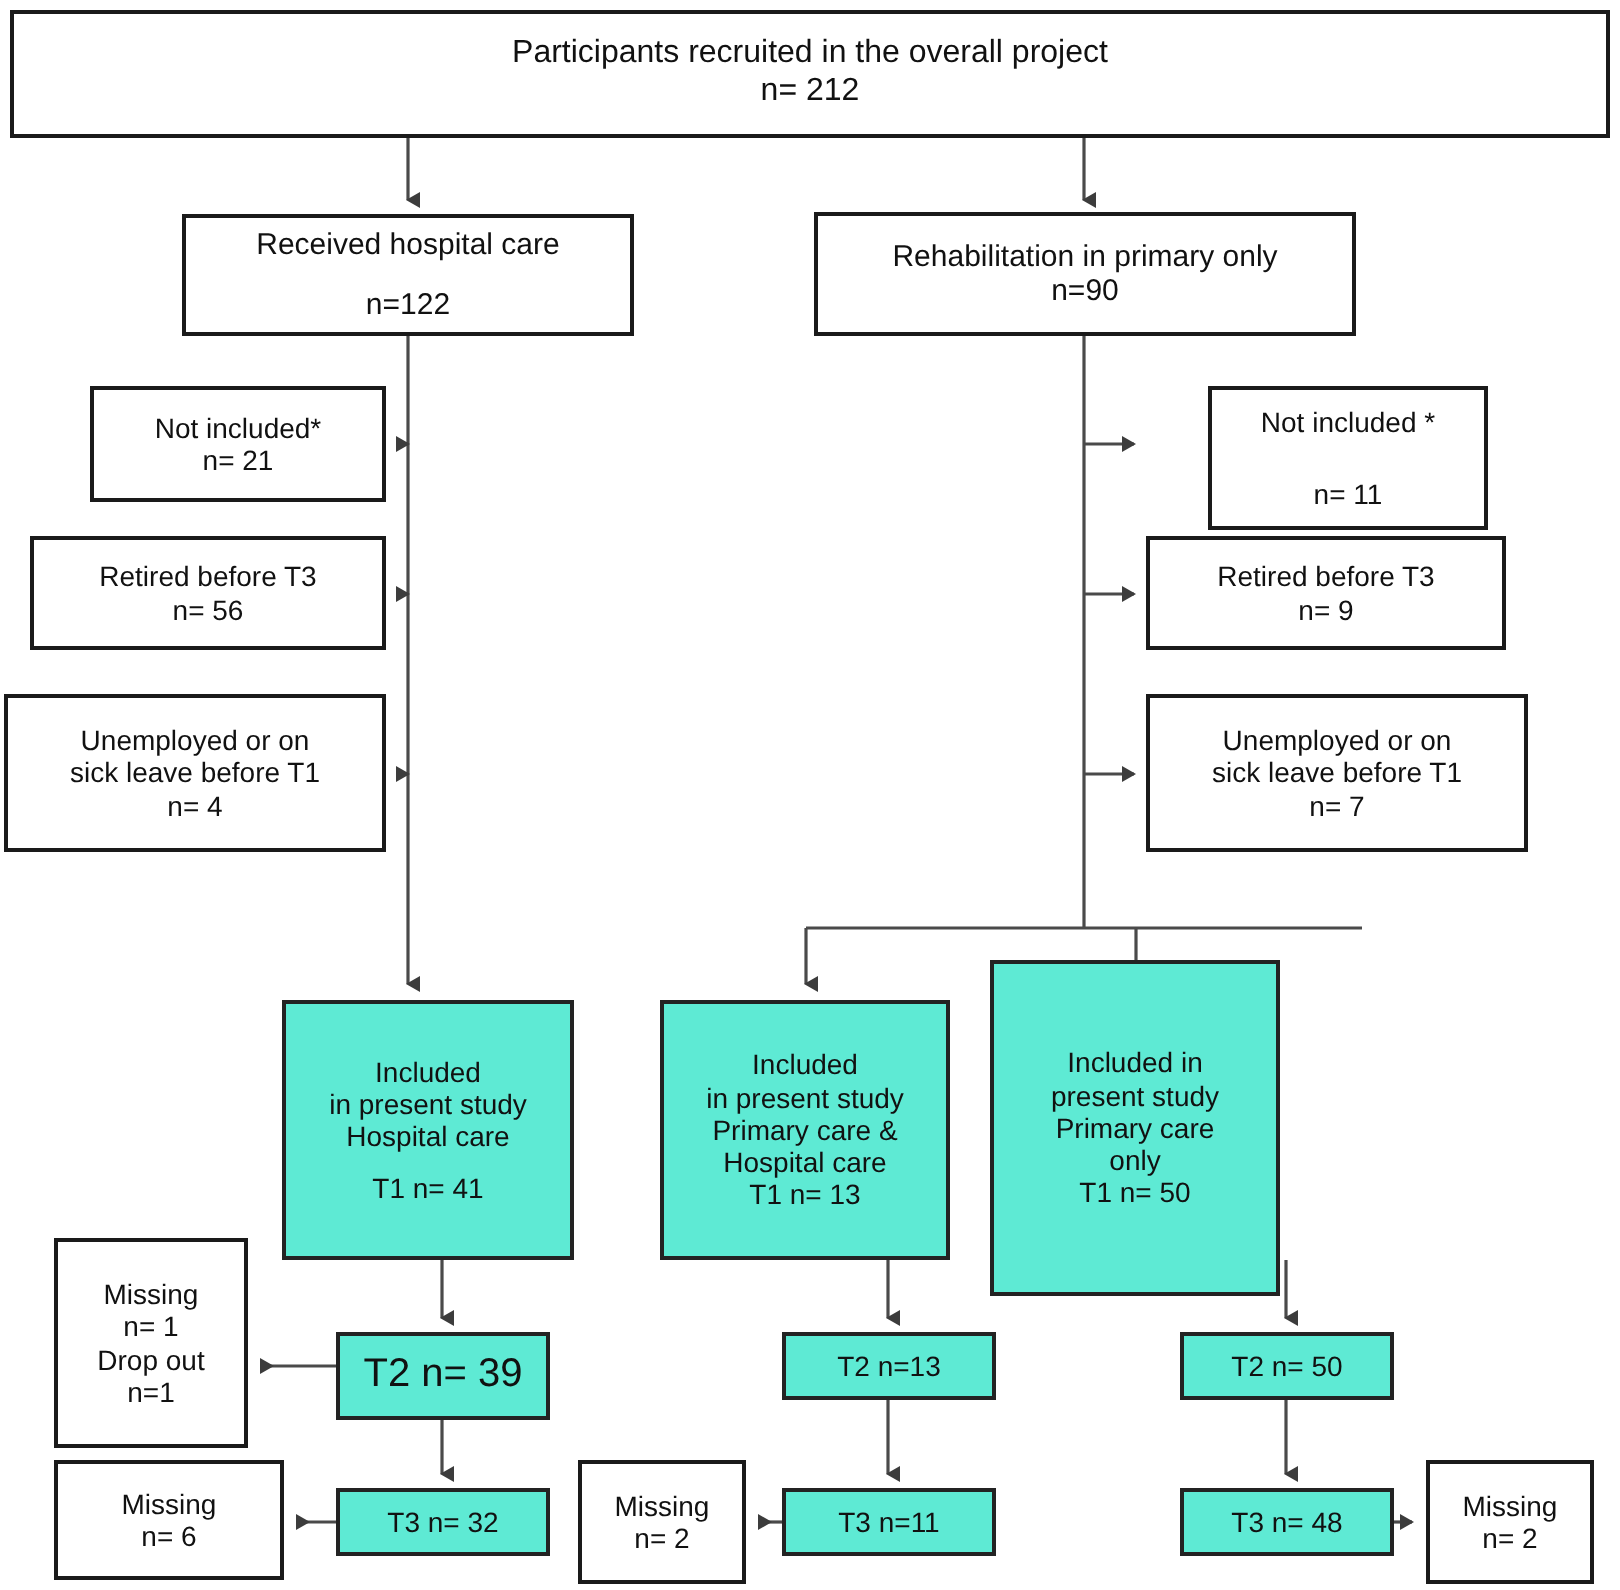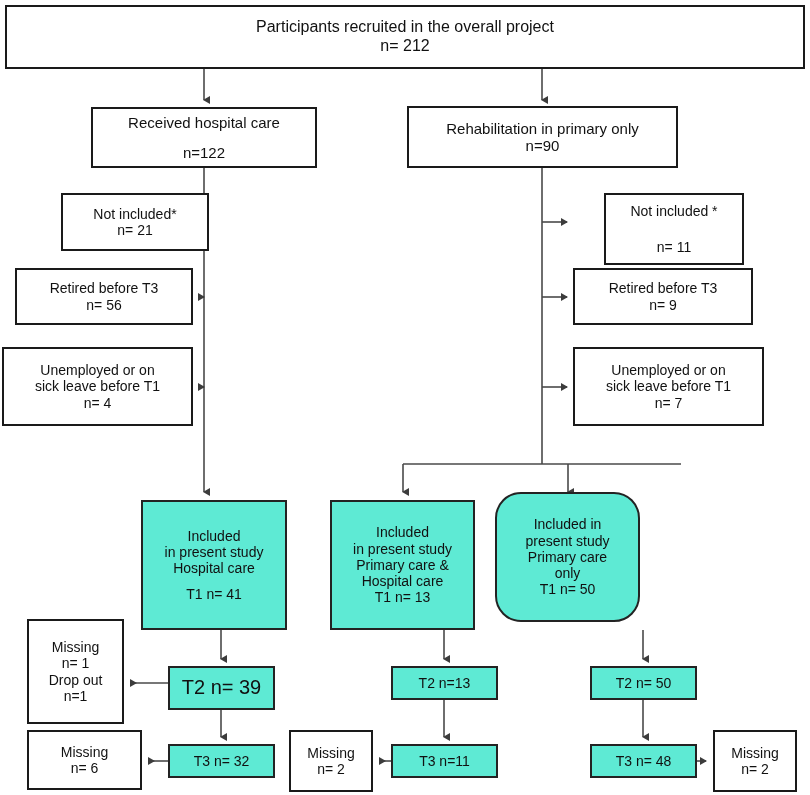--- a/index.html
+++ b/index.html
@@ -42,31 +42,31 @@
     border-color: #232323;
   }
   .node .ln {
     display: block;
     white-space: pre;
   }
   .n-top      { left:5px;   top:5px;   width:800px; height:64px;  font-size:16px; }
   .n-hosp     { left:91px;  top:107px; width:226px; height:61px;  font-size:15px;gap:12px; }
   .n-rehab    { left:407px; top:106px; width:271px; height:62px;  font-size:15px; }
 
-  .n-ni-l     { left:61px;  top:193px; width:148px; height:58px;  font-size:14px; }
+  .n-ni-l     { left:45px;  top:193px; width:148px; height:58px;  font-size:14px; }
   .n-ret-l    { left:15px;  top:268px; width:178px; height:57px;  font-size:14px; }
   .n-un-l     { left:2px;   top:347px; width:191px; height:79px;  font-size:14px; }
 
   .n-ni-r     { left:604px; top:193px; width:140px; height:72px;  font-size:14px;gap:20px; }
   .n-ret-r    { left:573px; top:268px; width:180px; height:57px;  font-size:14px; }
   .n-un-r     { left:573px; top:347px; width:191px; height:79px;  font-size:14px; }
 
   .n-inc1     { left:141px; top:500px; width:146px; height:130px; font-size:14px; }
   .n-inc2     { left:330px; top:500px; width:145px; height:130px; font-size:14px; }
-  .n-inc3     { left:495px; top:492px; width:145px; height:130px; font-size:14px;border-radius:26px; }
+  .n-inc3     { left:495px; top:480px; width:145px; height:168px; font-size:14px; }
 
   .n-t2a      { left:168px; top:666px; width:107px; height:44px;  font-size:20px; }
   .n-t2b      { left:391px; top:666px; width:107px; height:34px;  font-size:14px; }
   .n-t2c      { left:590px; top:666px; width:107px; height:34px;  font-size:14px; }
 
   .n-t3a      { left:168px; top:744px; width:107px; height:34px;  font-size:14px; }
   .n-t3b      { left:391px; top:744px; width:107px; height:34px;  font-size:14px; }
   .n-t3c      { left:590px; top:744px; width:107px; height:34px;  font-size:14px; }
 
   .n-miss-a   { left:27px;  top:619px; width:97px;  height:105px; font-size:14px; }

